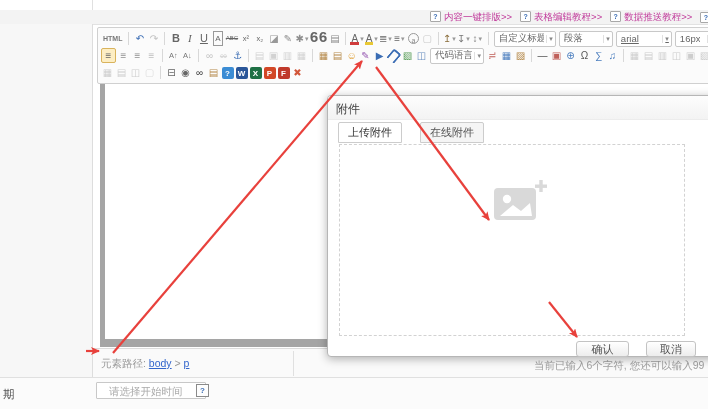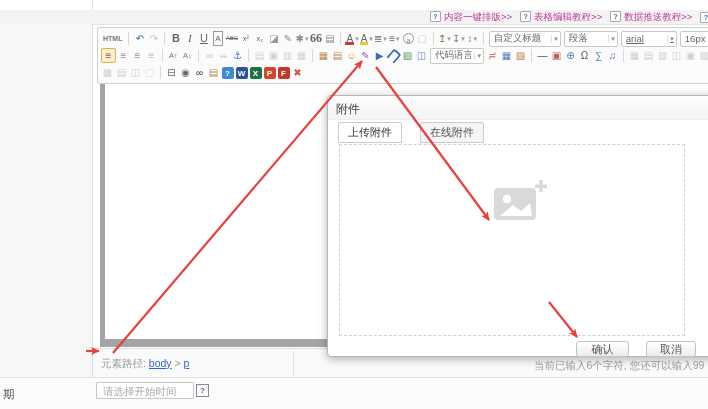--- a/index.html
+++ b/index.html
@@ -32,42 +32,42 @@
   .sel-lbl{overflow:hidden;white-space:nowrap}
   .sel-dd{color:#888;font-size:7px;border-left:1px solid #e0e0e0;padding-left:2px;margin-left:2px}
   .bold{font-weight:bold;font-size:11px}
   .italic{font-style:italic;font-family:"Liberation Serif",serif;font-size:11px}
   .underline{text-decoration:underline;font-size:11px}
   .boxed{border:1px solid #999;font-size:8px;padding:0 1px;line-height:9px}
   .boxed-round{border:1px solid #999;border-radius:50%;font-size:7px;width:9px;height:9px;line-height:9px;color:#888}
   .strike{text-decoration:line-through}
   .tiny{font-size:6px;letter-spacing:0}
   .tiny2{font-size:7.5px}
-  .quote66{font-family:Liberation Serif, serif;font-weight:bold;font-size:12px;color:#666}
+  .quote66{font-family:Liberation Mono, monospace;font-weight:bold;font-size:15px;color:#666}
   .bar-red,.bar-yellow{position:relative;font-size:10px;padding:0 1px}
   .bar-red::after,.bar-yellow::after{content:"";position:absolute;left:0;right:0;bottom:0;height:3px}
   .bar-red::after{background:#d03c3c}
   .bar-yellow::after{background:#e8c835}
   .badge{color:#fff;border-radius:2px;font-size:8px;font-weight:bold;width:12px;height:12px;line-height:12px;text-align:center}
   .clip{display:inline-block;width:6px;height:10px;border:2px solid #3b6db4;border-bottom:none;
         border-radius:3px 3px 1px 1px;transform:rotate(40deg)}
   
   .vbar{position:absolute;left:100px;top:84px;width:5px;height:263px;background:#a5a5a5}
   .hbar{position:absolute;left:100px;top:339px;width:265px;height:8px;background:#a5a5a5}
   
   .statusbar{position:absolute;left:93px;right:0;top:348px;height:29px;background:#fafafa;border-top:1px solid #dcdcdc}
   .elem-path{position:absolute;left:8px;top:8px;font-size:10.5px;color:#999;white-space:nowrap}
   .path-link{color:#3366cc;text-decoration:underline;cursor:pointer}
   .sb-divider{position:absolute;left:200px;top:2px;bottom:2px;width:1px;background:#e0e0e0}
   .char-count{position:absolute;left:441px;top:10px;font-size:10.5px;color:#a0a0a0;white-space:nowrap}
   
   .bottom-band{position:absolute;left:0;right:0;top:377px;height:32px;background:#fbfbfb;border-top:1px solid #e0e0e0}
   .form-label{position:absolute;left:3px;top:9px;font-size:11.5px;color:#555}
   .date-input{position:absolute;left:96px;top:4px;width:84px;height:15px;border:1px solid #c8c8c8;background:#fff;
-              font-size:10.5px;color:#666;padding:0 6px;border-radius:1px}
+              font-size:10.5px;color:#666;padding:0 12px;border-radius:1px}
   .date-input::placeholder{color:#aaa}
   .help-box{position:absolute;left:196px;top:6px;width:11px;height:11px;border:1px solid #8a8a8a;background:#fdfdfd;
             color:#3b6db4;font-size:8px;font-weight:bold;display:flex;align-items:center;justify-content:center;cursor:pointer}
   
   .dialog{position:absolute;left:327px;top:95px;width:436px;height:262px;background:#fff;border:1px solid #b6b6b6;
           border-radius:4px;box-shadow:0 2px 10px rgba(0,0,0,.3);z-index:50;box-sizing:border-box}
   .dlg-header{position:absolute;left:0;top:0;right:0;height:23px;background:linear-gradient(#fdfdfd,#f3f3f3);
               border-bottom:1px solid #ececec;border-radius:4px 4px 0 0;cursor:move}
   .dlg-title{position:absolute;left:8px;top:5px;font-size:12px;color:#444}
   .dlg-close{position:absolute;right:7px;top:4px;width:13px;height:13px;border:1px solid #b9b9b9;border-radius:50%;
@@ -192,21 +192,21 @@
       </span>
       <span class="tb-btn">
         <span class="g " style="color: rgb(119, 119, 119);">↧</span>
         <span class="btn-dd">▾</span>
       </span>
       <span class="tb-btn">
         <span class="g " style="color: rgb(119, 119, 119);">↕</span>
         <span class="btn-dd">▾</span>
       </span>
       <span class="tb-sep"></span>
-      <span class="tb-select" style="width: 72px;">
+      <span class="tb-select" style="width: 62px;">
         <span class="sel-lbl">自定义标题</span>
         <span class="sel-dd">▾</span>
       </span>
       <span class="tb-select" style="width: 54px;">
         <span class="sel-lbl">段落</span>
         <span class="sel-dd">▾</span>
       </span>
       <span class="tb-select" style="width: 56px; text-decoration: underline;">
         <span class="sel-lbl">arial</span>
         <span class="sel-dd">▾</span>

